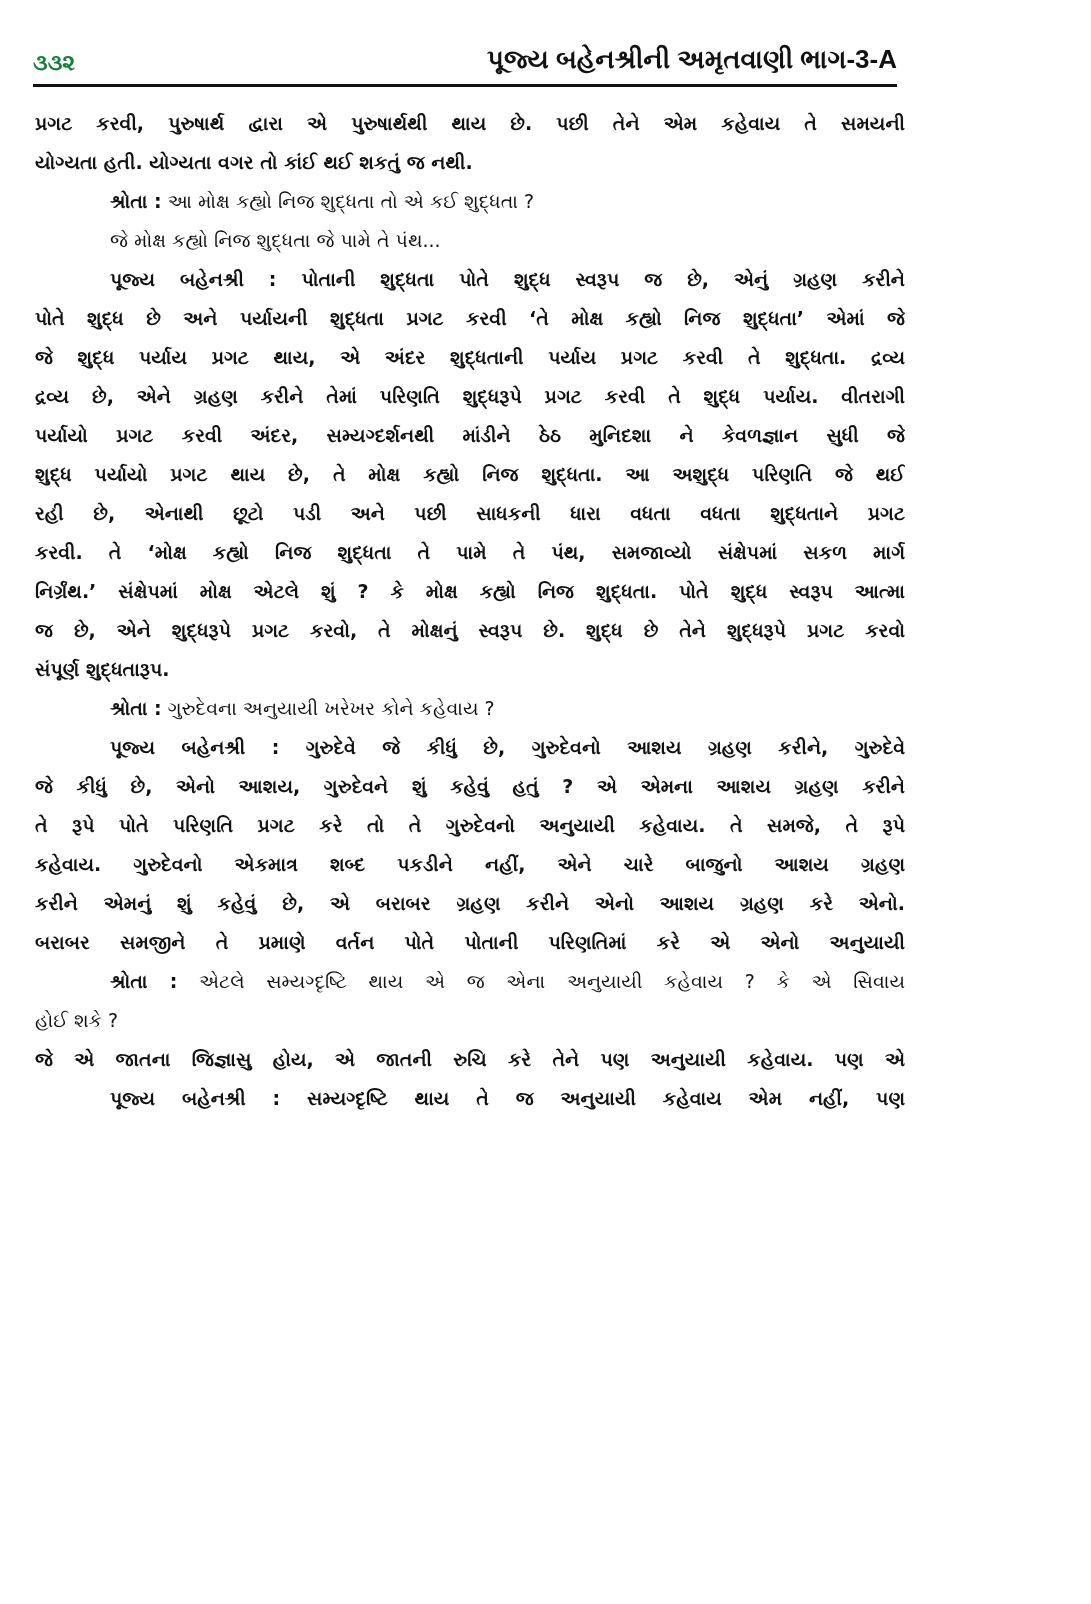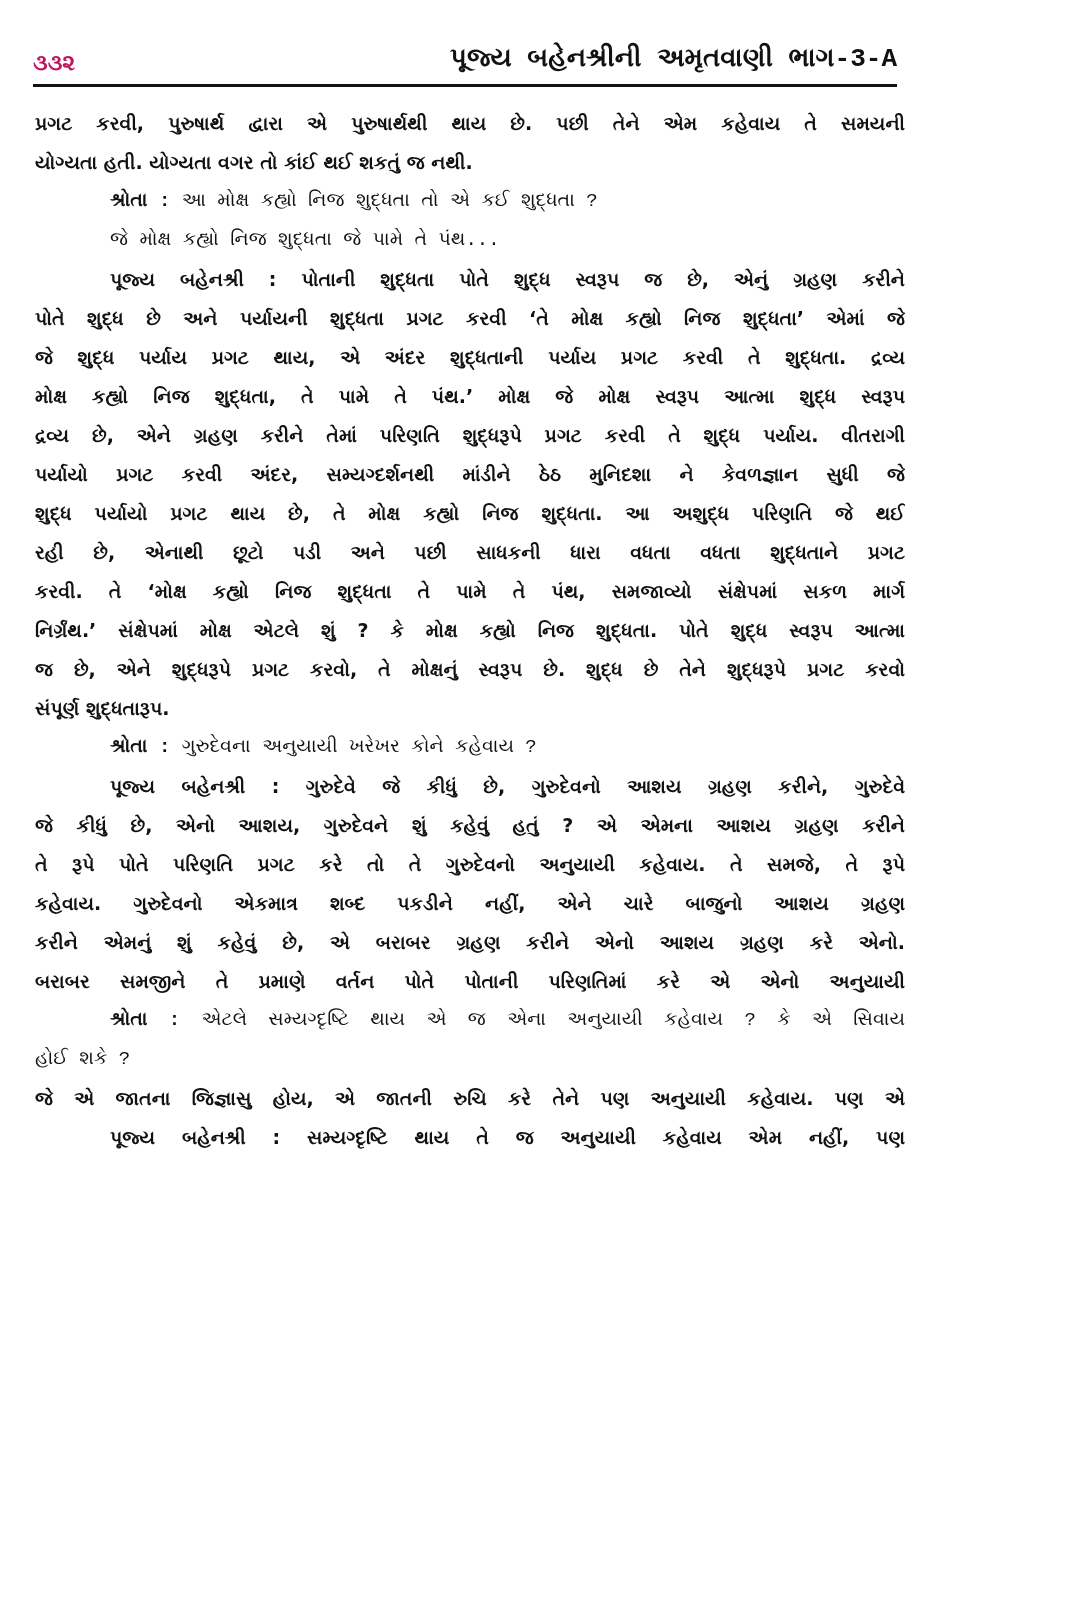--- a/index.html
+++ b/index.html
@@ -1,25 +1,25 @@
 <!DOCTYPE html>
 <html><head>
 <meta charset="utf-8">
 <style>
   html, body { margin: 0; padding: 0; background: #ffffff; }
   body { width: 1091px; height: 1604px; position: relative; overflow: hidden; color: #111111; }
   .header { position: absolute; left: 33px; top: 44px; width: 864px; height: 40px; }
-  .page-number { position: absolute; left: 0; top: 6px; font-family: "DejaVu Sans", sans-serif; font-size: 22px; font-weight: bold; color: #be185d; }
-  .running-title { position: absolute; right: 0; top: 0; font-family: Liberation Mono, monospace; font-size: 26px; font-weight: bold; color: #111; white-space: nowrap; }
+  .page-number { position: absolute; left: 0; top: 6px; font-family: "DejaVu Sans", sans-serif; font-size: 22px; font-weight: bold; color: #15803d; }
+  .running-title { position: absolute; right: 0; top: 0; font-family: Liberation Sans, sans-serif; font-size: 26px; font-weight: bold; color: #111; white-space: nowrap; }
   .header-rule { position: absolute; left: 33px; top: 84px; width: 864px; height: 3px; background: #111; }
   .body { position: absolute; left: 35px; top: 104px; width: 870px; }
   .line { height: 39px; line-height: 39px; font-family: "DejaVu Sans", sans-serif; font-size: 19px; white-space: nowrap; overflow: hidden; text-align: justify; text-align-last: justify; }
   .line.last { text-align-last: left; }
   .line.bold { font-weight: bold; }
-  .line.normal { font-weight: normal; font-family: Liberation Mono, monospace; }
+  .line.normal { font-weight: normal; }
   .line.indent { padding-left: 75px; }
   .speaker { font-weight: bold; }
 </style>
 </head>
 <body>
 
 <div class="header">
   <span class="page-number">૩૩૨</span>
   <span class="running-title">પૂજ્ય બહેનશ્રીની અમૃતવાણી ભાગ-3-A</span>
 </div>
@@ -29,21 +29,20 @@
 
   <div class="line bold">પ્રગટ કરવી, પુરુષાર્થ દ્વારા એ પુરુષાર્થથી થાય છે. પછી તેને એમ કહેવાય તે સમયની</div>
   <div class="line bold last">યોગ્યતા હતી. યોગ્યતા વગર તો કાંઈ થઈ શકતું જ નથી.</div>
 
   <div class="line normal indent last"><span class="speaker">શ્રોતા :</span><span> આ મોક્ષ કહ્યો નિજ શુદ્ધતા તો એ કઈ શુદ્ધતા ?</span></div>
   <div class="line normal indent last">જે મોક્ષ કહ્યો નિજ શુદ્ધતા જે પામે તે પંથ...</div>
 
   <div class="line bold indent"><span class="speaker">પૂજ્ય બહેનશ્રી :</span><span> પોતાની શુદ્ધતા પોતે શુદ્ધ સ્વરૂપ જ છે, એનું ગ્રહણ કરીને</span></div>
   <div class="line bold">પોતે શુદ્ધ છે અને પર્યાયની શુદ્ધતા પ્રગટ કરવી ‘તે મોક્ષ કહ્યો નિજ શુદ્ધતા’ એમાં જે</div>
   <div class="line bold">જે શુદ્ધ પર્યાય પ્રગટ થાય, એ અંદર શુદ્ધતાની પર્યાય પ્રગટ કરવી તે શુદ્ધતા. દ્રવ્ય</div>
-  <div class="line bold">મોક્ષ કહ્યો નિજ શુદ્ધતા, તે પામે તે પંથ.’ મોક્ષ જે મોક્ષ સ્વરૂપ આત્મા શુદ્ધ સ્વરૂપ</div>
   <div class="line bold">દ્રવ્ય છે, એને ગ્રહણ કરીને તેમાં પરિણતિ શુદ્ધરૂપે પ્રગટ કરવી તે શુદ્ધ પર્યાય. વીતરાગી</div>
   <div class="line bold">પર્યાયો પ્રગટ કરવી અંદર, સમ્યગ્દર્શનથી માંડીને ઠેઠ મુનિદશા ને કેવળજ્ઞાન સુધી જે</div>
   <div class="line bold">શુદ્ધ પર્યાયો પ્રગટ થાય છે, તે મોક્ષ કહ્યો નિજ શુદ્ધતા. આ અશુદ્ધ પરિણતિ જે થઈ</div>
   <div class="line bold">રહી છે, એનાથી છૂટો પડી અને પછી સાધકની ધારા વધતા વધતા શુદ્ધતાને પ્રગટ</div>
   <div class="line bold">કરવી. તે ‘મોક્ષ કહ્યો નિજ શુદ્ધતા તે પામે તે પંથ, સમજાવ્યો સંક્ષેપમાં સકળ માર્ગ</div>
   <div class="line bold">નિર્ગ્રંથ.’ સંક્ષેપમાં મોક્ષ એટલે શું ? કે મોક્ષ કહ્યો નિજ શુદ્ધતા. પોતે શુદ્ધ સ્વરૂપ આત્મા</div>
   <div class="line bold">જ છે, એને શુદ્ધરૂપે પ્રગટ કરવો, તે મોક્ષનું સ્વરૂપ છે. શુદ્ધ છે તેને શુદ્ધરૂપે પ્રગટ કરવો</div>
   <div class="line bold last">સંપૂર્ણ શુદ્ધતારૂપ.</div>
 
   <div class="line normal indent last"><span class="speaker">શ્રોતા :</span><span> ગુરુદેવના અનુયાયી ખરેખર કોને કહેવાય ?</span></div>

